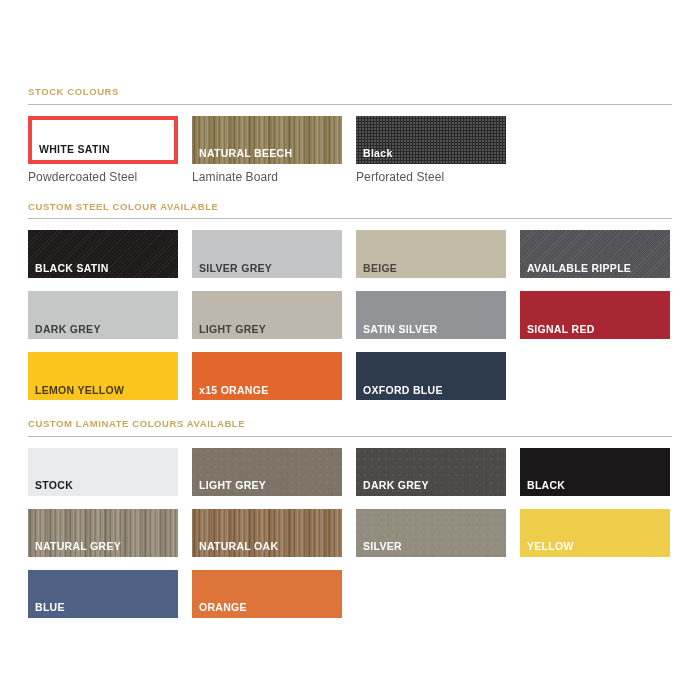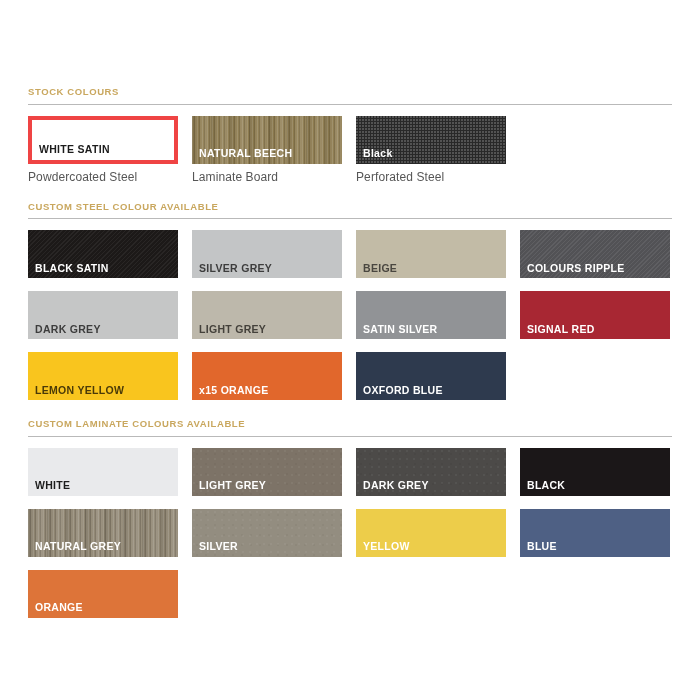--- a/index.html
+++ b/index.html
@@ -192,21 +192,21 @@
             <span class="label" style="color: rgb(61, 61, 61);">SILVER GREY</span>
           </div>
         </div>
         <div class="cell">
           <div class="swatch" style="background: rgb(194, 187, 166);">
             <span class="label" style="color: rgb(74, 71, 64);">BEIGE</span>
           </div>
         </div>
         <div class="cell">
           <div class="swatch tex-ripple" style="background: rgb(86, 86, 90);">
-            <span class="label" style="color: rgb(255, 255, 255);">COLOURS RIPPLE</span>
+            <span class="label" style="color: rgb(255, 255, 255);">AVAILABLE RIPPLE</span>
           </div>
         </div>
         <div class="cell">
           <div class="swatch" style="background: rgb(197, 198, 198);">
             <span class="label" style="color: rgb(61, 61, 61);">DARK GREY</span>
           </div>
         </div>
         <div class="cell">
           <div class="swatch" style="background: rgb(189, 184, 171);">
             <span class="label" style="color: rgb(68, 65, 59);">LIGHT GREY</span>
@@ -239,21 +239,21 @@
         </div>
       </div>
   </div>
 
   <div class="section sec-lam">
     <div class="section-title">CUSTOM LAMINATE COLOURS AVAILABLE</div>
     <div class="divider"></div>
     <div class="grid" id="grid-laminate">
         <div class="cell">
           <div class="swatch" style="background: rgb(233, 234, 236);">
-            <span class="label" style="color: rgb(28, 28, 28);">WHITE</span>
+            <span class="label" style="color: rgb(28, 28, 28);">STOCK</span>
           </div>
         </div>
         <div class="cell">
           <div class="swatch tex-grain" style="background: rgb(125, 115, 103);">
             <span class="label" style="color: rgb(255, 255, 255);">LIGHT GREY</span>
           </div>
         </div>
         <div class="cell">
           <div class="swatch tex-grain" style="background: rgb(76, 74, 72);">
             <span class="label" style="color: rgb(255, 255, 255);">DARK GREY</span>
@@ -263,20 +263,25 @@
           <div class="swatch" style="background: rgb(27, 23, 24);">
             <span class="label" style="color: rgb(255, 255, 255);">BLACK</span>
           </div>
         </div>
         <div class="cell">
           <div class="swatch tex-wood" style="background: rgb(142, 132, 112);">
             <span class="label" style="color: rgb(255, 255, 255);">NATURAL GREY</span>
           </div>
         </div>
         <div class="cell">
+          <div class="swatch tex-wood" style="background: rgb(141, 108, 74);">
+            <span class="label" style="color: rgb(255, 255, 255);">NATURAL OAK</span>
+          </div>
+        </div>
+        <div class="cell">
           <div class="swatch tex-grain" style="background: rgb(147, 141, 128);">
             <span class="label" style="color: rgb(255, 255, 255);">SILVER</span>
           </div>
         </div>
         <div class="cell">
           <div class="swatch" style="background: rgb(237, 205, 74);">
             <span class="label" style="color: rgb(255, 255, 255);">YELLOW</span>
           </div>
         </div>
         <div class="cell">

